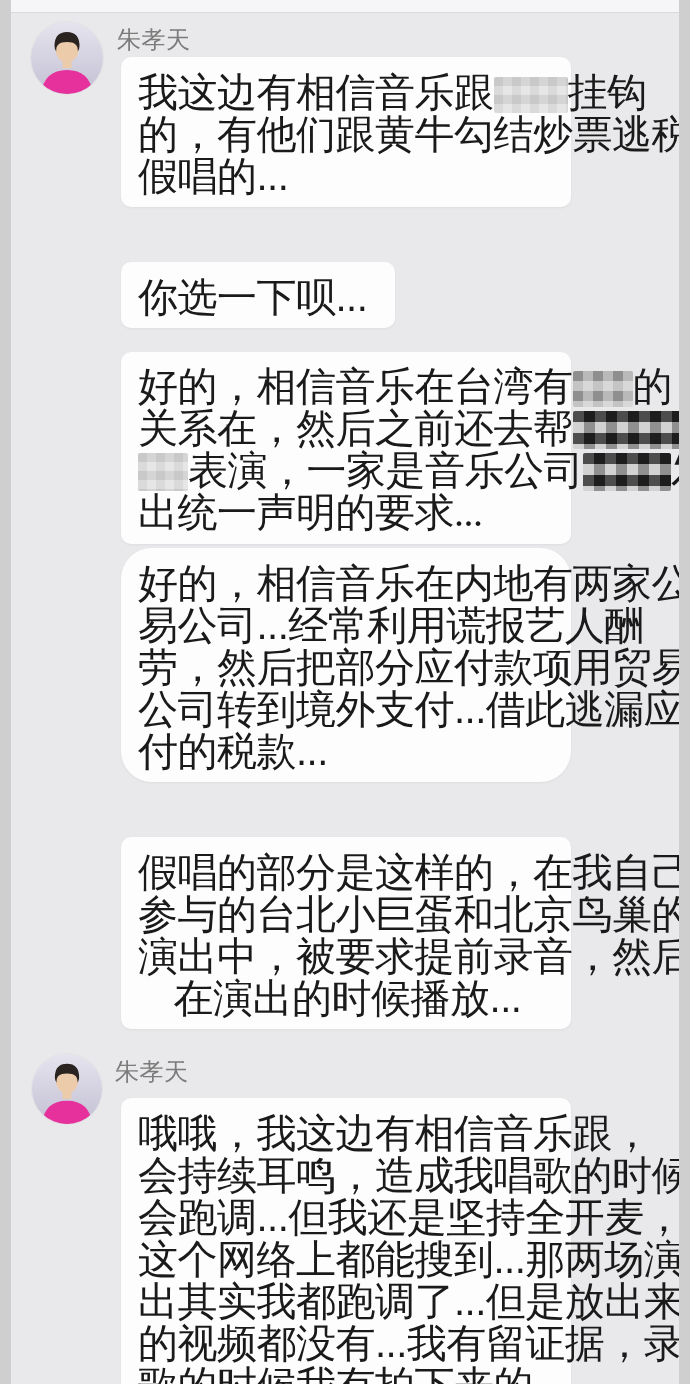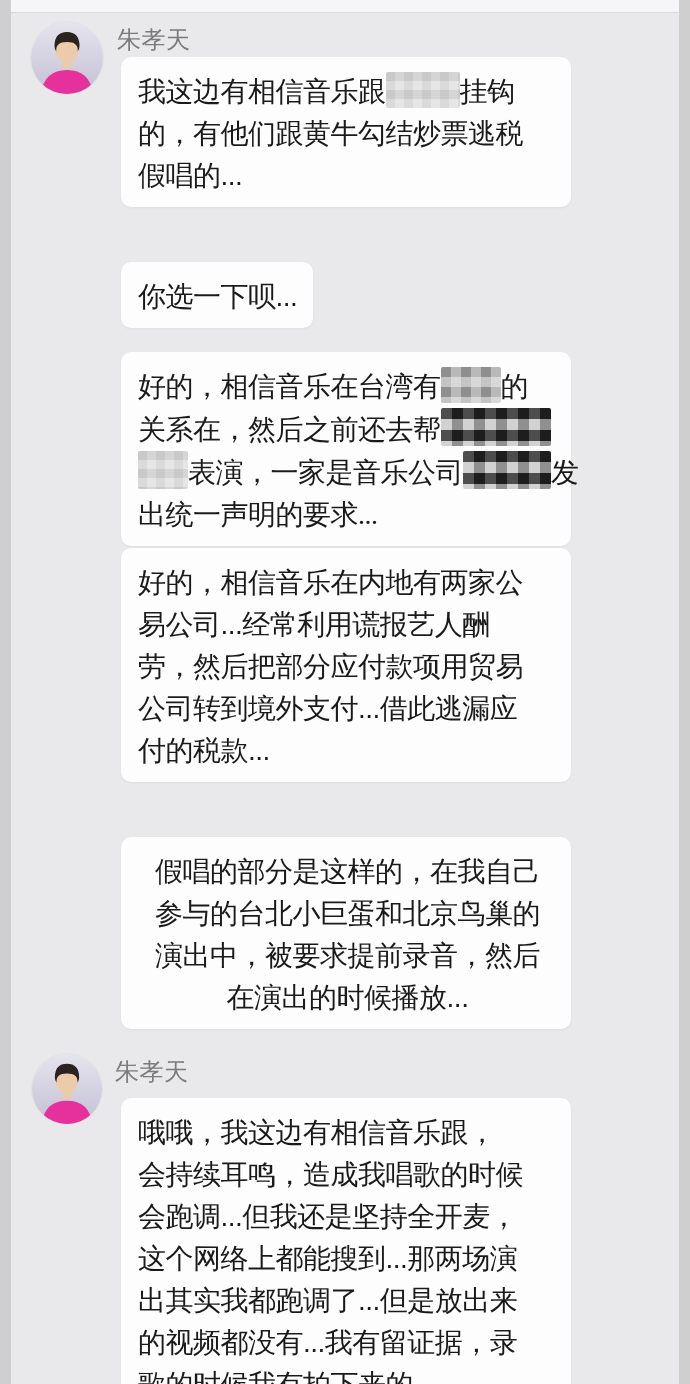--- a/index.html
+++ b/index.html
@@ -3,22 +3,22 @@
 <meta charset="utf-8">
 <style>
   html,body{margin:0;padding:0;}
   body{font-family:"Liberation Sans","DejaVu Sans",sans-serif;background:#cfcfcf;}
   .screen{position:relative;width:668px;height:1384px;margin:0 auto;background:var(--bg);overflow:hidden;}
   .topstrip{position:absolute;left:0;top:0;width:690px;height:12px;background:var(--strip);border-bottom:1px solid var(--divider);}
   .avatar{position:absolute;border-radius:50%;overflow:hidden;background:linear-gradient(180deg,var(--avatar-bg1) 0%,var(--avatar-bg2) 100%);box-shadow:0 0 0 1px rgba(0,0,0,0.03);}
   .avatar svg{display:block;width:100%;height:100%;}
   .sender-name{position:absolute;font-size:24px;line-height:28px;color:var(--name);letter-spacing:0.5px;}
   .bubble{position:absolute;left:110px;width:450px;box-sizing:border-box;background:var(--bubble);border-radius:10px;padding:14px 14px 10px 17px;box-shadow:0 1px 3px rgba(0,0,0,0.05);}
-  .bubble.narrow{width:auto;padding-right:16px;}
-  .line{white-space:pre;font-size:28px;line-height:42px;letter-spacing:-0.5px;color:var(--text);}
+  .bubble.narrow{width:auto;padding-right:28px;}
+  .line{white-space:pre;font-size:40px;line-height:42px;letter-spacing:-0.5px;color:var(--text);}
   .censor{display:inline-block;vertical-align:-7px;border-radius:2px;}
   .censor.light{background-image:conic-gradient(#d5d5d5 25%,#e6e6e6 0 50%,#dadada 0 75%,#c9c9c9 0);background-size:18px 18px;}
   .censor.gray{background-image:conic-gradient(#b9b9b9 25%,#d8d8d8 0 50%,#c4c4c4 0 75%,#8f8f8f 0);background-size:20px 20px;}
   .censor.dark{background-image:conic-gradient(#1d1d1d 25%,#909090 0 50%,#d2d2d2 0 75%,#4d4d4d 0);background-size:22px 22px;}
 </style>
 </head>
 <body>
 
 <div class="screen">
   <div class="topstrip"></div>
@@ -43,21 +43,21 @@
       <div class="line"><span>你选一下呗...</span></div>
     </div>
 
   <div class="bubble" style="top:352px;font-family:Liberation Serif, serif;">
       <div class="line"><span>好的，相信音乐在台湾有</span><span class="censor gray" style="width: 60px; height: 36px;"></span><span>的</span></div>
       <div class="line"><span>关系在，然后之前还去帮</span><span class="censor dark" style="width: 110px; height: 38px;"></span></div>
       <div class="line"><span class="censor light" style="width: 50px; height: 38px;"></span><span>表演，一家是音乐公司</span><span class="censor dark" style="width: 88px; height: 38px;"></span><span>发</span></div>
       <div class="line"><span>出统一声明的要求...</span></div>
     </div>
 
-  <div class="bubble" style="top:548px;">
+  <div class="bubble" style="top:548px;border-radius:31px;">
       <div class="line"><span>好的，相信音乐在内地有两家公</span></div>
       <div class="line"><span>易公司...经常利用谎报艺人酬</span></div>
       <div class="line"><span>劳，然后把部分应付款项用贸易</span></div>
       <div class="line"><span>公司转到境外支付...借此逃漏应</span></div>
       <div class="line"><span>付的税款...</span></div>
     </div>
 
   <div class="bubble" style="top:837px;text-align:center;">
       <div class="line"><span>假唱的部分是这样的，在我自己</span></div>
       <div class="line"><span>参与的台北小巨蛋和北京鸟巢的</span></div>

